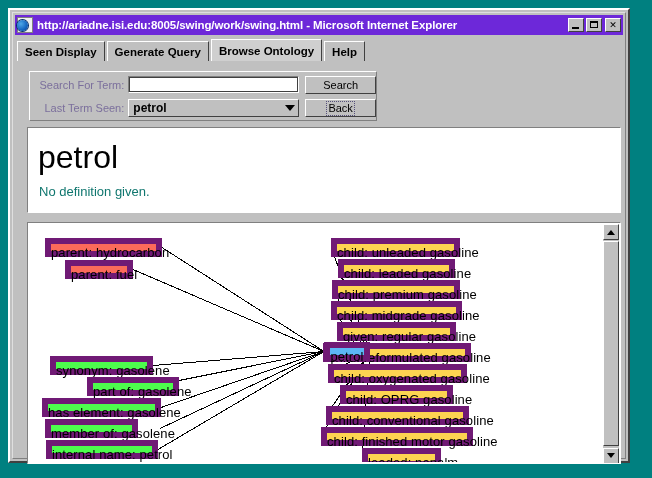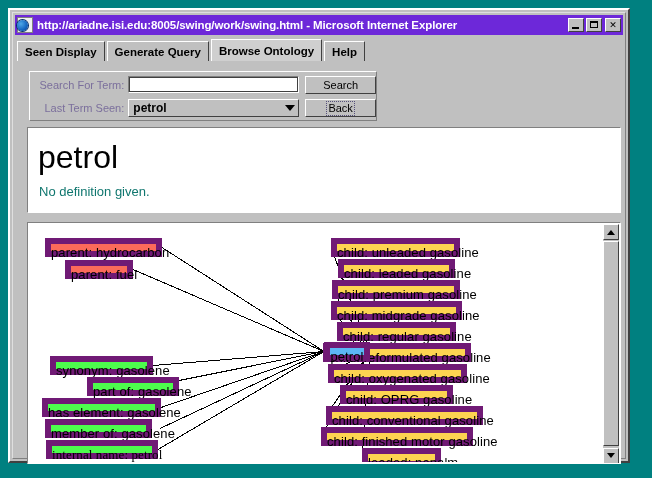--- a/index.html
+++ b/index.html
@@ -429,31 +429,31 @@
             <line x1="297" y1="191.5" x2="341" y2="127.5" stroke="#000000" stroke-width="1" shape-rendering="crispEdges"></line>
             <line x1="292" y1="212.5" x2="341" y2="127.5" stroke="#000000" stroke-width="1" shape-rendering="crispEdges"></line>
             <line x1="333" y1="233.5" x2="341" y2="127.5" stroke="#000000" stroke-width="1" shape-rendering="crispEdges"></line>
           </svg>
 
       <div class="node parent" style="left: 16px; top: 14px; width: 117px;">parent: hydrocarbon</div>
           <div class="node parent" style="left: 36px; top: 36px; width: 68px;">parent: fuel</div>
           <div class="node relation" style="left: 21px; top: 132px; width: 103px;">synonym: gasolene</div>
           <div class="node relation" style="left: 28px; top: 153px; width: 92px; margin-left: 30px;">part of: gasolene</div>
           <div class="node relation" style="left: 13px; top: 174px; width: 119px;">has element: gasolene</div>
-          <div class="node relation" style="left: 16px; top: 195px; width: 107px;">member of: gasolene</div>
-          <div class="node relation" style="left: 17px; top: 216px; width: 112px; font-family: Liberation Serif, serif;">internal name: petrol</div>
+          <div class="node relation" style="left: 16px; top: 195px; width: 93px;">member of: gasolene</div>
+          <div class="node relation" style="left: 17px; top: 216px; width: 112px;">internal name: petrol</div>
           <div class="node child" style="left: 302px; top: 14px; width: 129px;">child: unleaded gasoline</div>
           <div class="node child" style="left: 309px; top: 35px; width: 117px;">child: leaded gasoline</div>
           <div class="node child" style="left: 303px; top: 56px; width: 128px;">child: premium gasoline</div>
           <div class="node child" style="left: 302px; top: 77px; width: 131px;">child: midgrade gasoline</div>
-          <div class="node child" style="left: 308px; top: 98px; width: 119px;">child: regular gasoline</div>
+          <div class="node child" style="left: 308px; top: 98px; width: 119px;">given: regular gasoline</div>
           <div class="node child" style="left: 294px; top: 119px; width: 148px;">child: reformulated gasoline</div>
           <div class="node child" style="left: 299px; top: 140px; width: 139px;">child: oxygenated gasoline</div>
           <div class="node child" style="left: 311px; top: 161px; width: 113px;">child: OPRG gasoline</div>
-          <div class="node child" style="left: 297px; top: 182px; width: 157px;">child: conventional gasoline</div>
+          <div class="node child" style="left: 297px; top: 182px; width: 143px;">child: conventional gasoline</div>
           <div class="node child" style="left: 292px; top: 203px; width: 152px;">child: finished motor gasoline</div>
           <div class="node child" style="left: 333px; top: 224px; width: 79px;">leaded: napalm</div>
           <div class="node center" style="left: 295px; top: 118px; width: 46px;">petrol</div>
         </div>
 
       <div id="vscroll">
         <div class="sb-btn" id="sb-up"></div>
         <div id="sb-thumb"></div>
         <div class="sb-btn" id="sb-down"></div>
       </div>

